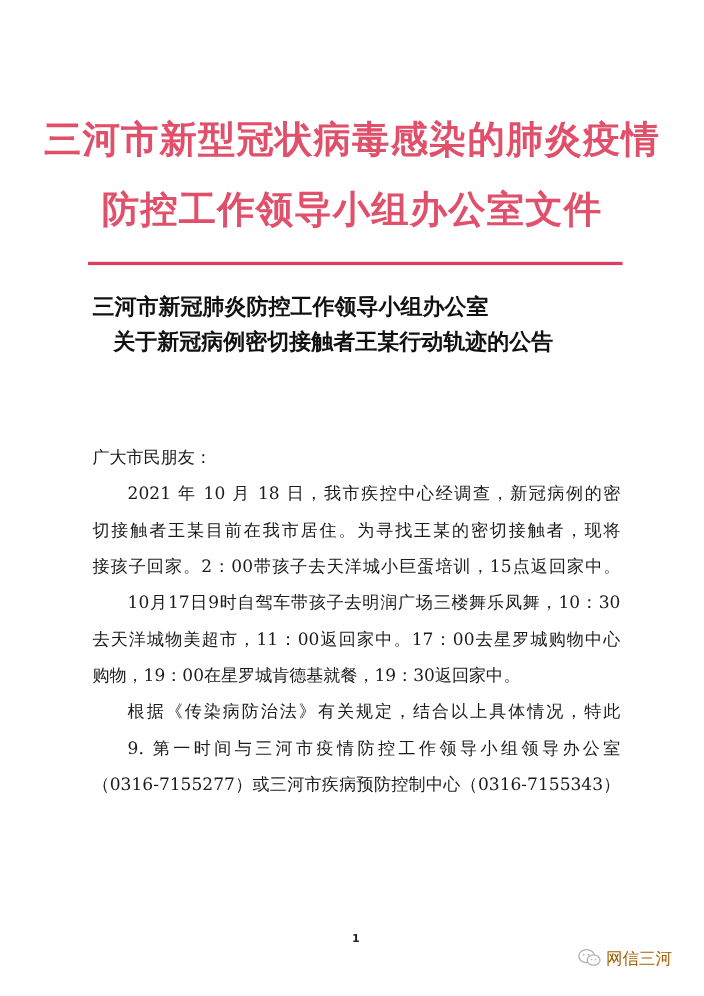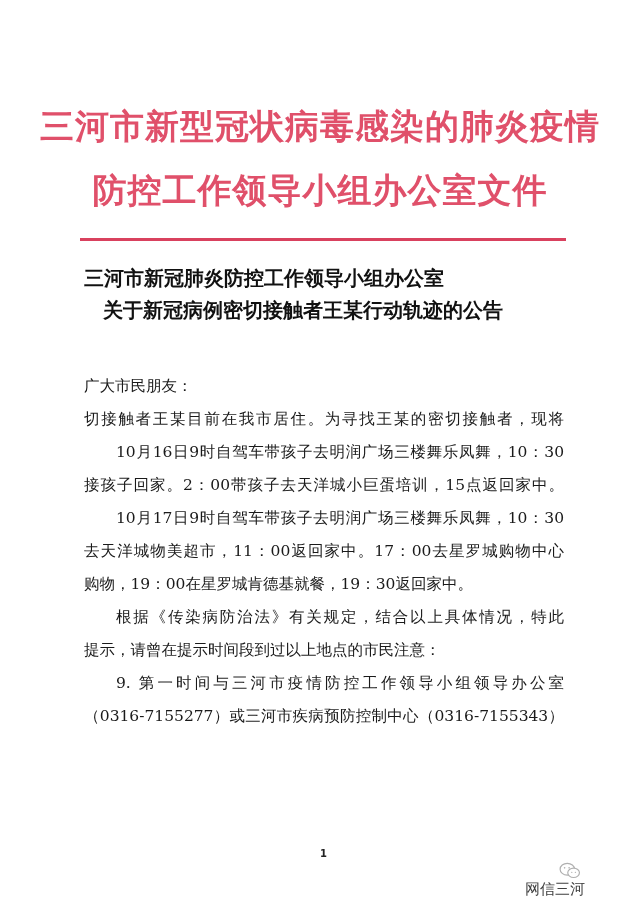--- a/index.html
+++ b/index.html
@@ -20,58 +20,58 @@
   .notice-title {
     position:absolute; left:0; width:528px; text-align:center;
     font-family:"DejaVu Sans", sans-serif; font-weight:bold; font-size:20px; color:#111;
   }
   #nt1 { top:265px; }
   #nt2 { top:297px;padding-left:39px; }
   .body-text {
     position:absolute; left:84px; width:480px;
     font-size:15.5px; line-height:33px; color:#1a1a1a;
     font-family:"DejaVu Serif", serif;
+    margin-top:30px;
   }
   .line { height:33px; white-space:nowrap; }
   .indent { padding-left:32px; }
   .justify { text-align:justify; text-align-last:justify; }
   .page-num {
     position:absolute; top:848px; left:320px; font-size:10px; font-weight:bold;
     font-family:"DejaVu Sans", sans-serif; color:#222;
   }
   .watermark {
-    position:absolute; top:862px; left:525px; display:flex; align-items:flex-end;
-    color:#404040; font-size:15px; font-family:"DejaVu Sans", sans-serif;flex-direction:column;
+    position:absolute; top:862px; left:525px; display:flex; align-items:flex-start;
+    color:#a16207; font-size:15px; font-family:"DejaVu Sans", sans-serif;
   }
   .wm-icon { width:22px; height:18px; margin-right:4px; }
 </style>
 </head>
 <body>
 
 <div id="rt1" class="red-title">三河市新型冠状病毒感染的肺炎疫情</div>
 <div id="rt2" class="red-title">防控工作领导小组办公室文件</div>
 <div class="red-rule"></div>
 
 <div id="nt1" class="notice-title">三河市新冠肺炎防控工作领导小组办公室</div>
 <div id="nt2" class="notice-title">关于新冠病例密切接触者王某行动轨迹的公告</div>
 
 <div class="body-text" style="top:370px;">
   <div class="line">广大市民朋友：</div>
 
+  <div class="line indent justify">2021 年 10 月 18 日，我市疾控中心经调查，新冠病例的密</div>
   <div class="line justify">切接触者王某目前在我市居住。为寻找王某的密切接触者，现将</div>
 
-  <div class="line indent justify">10月16日9时自驾车带孩子去明润广场三楼舞乐凤舞，10：30</div>
   <div class="line justify">接孩子回家。2：00带孩子去天洋城小巨蛋培训，15点返回家中。</div>
 
   <div class="line indent justify">10月17日9时自驾车带孩子去明润广场三楼舞乐凤舞，10：30</div>
   <div class="line justify">去天洋城物美超市，11：00返回家中。17：00去星罗城购物中心</div>
   <div class="line">购物，19：00在星罗城肯德基就餐，19：30返回家中。</div>
 
   <div class="line indent justify">根据《传染病防治法》有关规定，结合以上具体情况，特此</div>
-  <div class="line">提示，请曾在提示时间段到过以上地点的市民注意：</div>
 
   <div class="line indent justify">9. 第一时间与三河市疫情防控工作领导小组领导办公室</div>
   <div class="line justify">（0316-7155277）或三河市疾病预防控制中心（0316-7155343）</div>
 </div>
 
 <div class="page-num">1</div>
 
 <div class="watermark">
   <svg class="wm-icon" viewBox="0 0 24 20">
     <ellipse cx="9" cy="8" rx="8" ry="6.5" fill="none" stroke="#b0b0b0" stroke-width="1.3"></ellipse>

